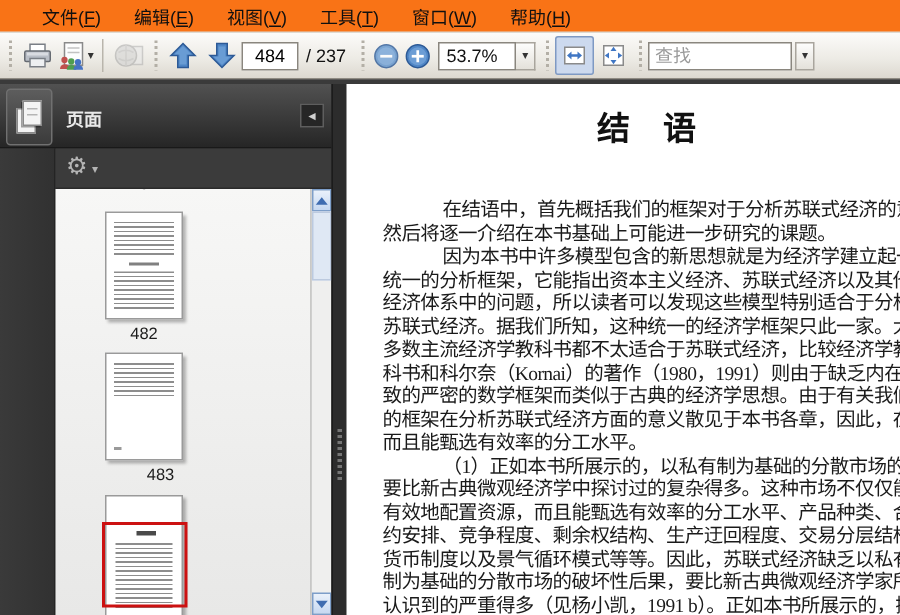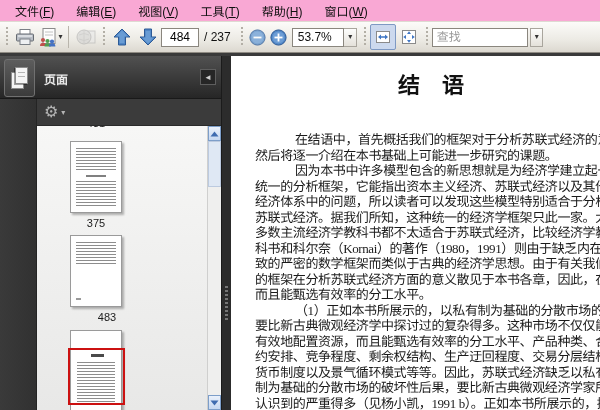--- a/index.html
+++ b/index.html
@@ -1,22 +1,22 @@
 <!DOCTYPE html>
 <html lang="zh-CN"><head>
 <meta charset="utf-8">
 <style>
   * { box-sizing: border-box; margin: 0; padding: 0; }
   body { background:#888; font-family:"Liberation Sans","DejaVu Sans",sans-serif; }
   .window { position:relative; width:600px; height:410px; background:#fff; overflow:hidden; }
 
   
   .menubar { position:absolute; top:0; left:0; right:0; height:22px;
-    background:#f9a8d4; border-bottom:1px solid #dedad2;
-    display:flex; align-items:center; padding-left:4px; font-size:12px; color:#101010; }
+    background:#f97316; border-bottom:1px solid #dedad2;
+    display:flex; align-items:center; padding-left:17px; font-size:12px; color:#101010; }
   .menu-item { padding:3px 11px 4px 11px; white-space:nowrap; cursor:default; }
   .menu-item .mkey { text-decoration:underline; }
 
   
   .toolbar { position:absolute; top:22px; left:0; right:0; height:31px;
     background:linear-gradient(#fcfbf9,#eceae4 60%,#dcd8d0); border-bottom:1px solid #8f8b83;
     display:flex; align-items:center; padding:0 2px; }
   .grip { width:4px; height:20px; margin:0 3px;
     background-image:repeating-linear-gradient(to bottom,#b3afa6 0,#b3afa6 2px,transparent 2px,transparent 4px);
     background-size:2px 100%; background-repeat:no-repeat; background-position:center; }
@@ -109,22 +109,22 @@
 </head>
 <body>
 
 <div class="window">
 
   <div class="menubar">
     <div class="menu-item"><span>文件(</span><span class="mkey">F</span><span>)</span></div>
     <div class="menu-item"><span>编辑(</span><span class="mkey">E</span><span>)</span></div>
     <div class="menu-item"><span>视图(</span><span class="mkey">V</span><span>)</span></div>
     <div class="menu-item"><span>工具(</span><span class="mkey">T</span><span>)</span></div>
+    <div class="menu-item"><span>窗口(</span><span class="mkey">W</span><span>)</span></div>
     <div class="menu-item"><span>帮助(</span><span class="mkey">H</span><span>)</span></div>
-    <div class="menu-item"><span>窗口(</span><span class="mkey">W</span><span>)</span></div>
   </div>
 
   <div class="toolbar">
     <div class="grip"></div>
 
     <div class="tbtn">
       <span>
         <svg width="22" height="19" viewBox="0 0 22 19">
           <rect x="6" y="1.5" width="10" height="5" fill="#ffffff" stroke="#7a7f86"></rect>
           <rect x="2.5" y="6" width="17" height="7" rx="1" fill="#b9bec6" stroke="#666b72"></rect>
@@ -270,21 +270,21 @@
       </div>
 
       <div class="thumbs">
         <div class="thumb-label" style="left:33px; top:-9px;">481</div>
 
         <div class="thumb-page" style="top:15px; height:72px;">
           <span class="fl fakelines" style="left:5px; right:5px; top:6px; height:23px;"></span>
           <span class="fl" style="left:15px; right:15px; top:33px; height:2px; background:#808080;"></span>
           <span class="fl fakelines" style="left:5px; right:5px; top:39px; height:26px;"></span>
         </div>
-        <div class="thumb-label" style="left:33px; top:91px;">375</div>
+        <div class="thumb-label" style="left:33px; top:91px;">482</div>
 
         <div class="thumb-page" style="top:109px; height:72px;">
           <span class="fl fakelines" style="left:5px; right:5px; top:6px; height:24px;"></span>
           <span class="fl" style="left:5px; bottom:6px; width:5px; height:2px; background:#9a9a9a;"></span>
         </div>
         <div class="thumb-label" style="left:44px; top:185px;">483</div>
 
         <div class="thumb-page" style="top:204px; height:85px;">
           <span class="fl" style="left:20px; width:13px; top:23px; height:3px; background:#4a4a4a;"></span>
           <span class="fl fakelines" style="left:6px; right:6px; top:31px; height:45px;"></span>

